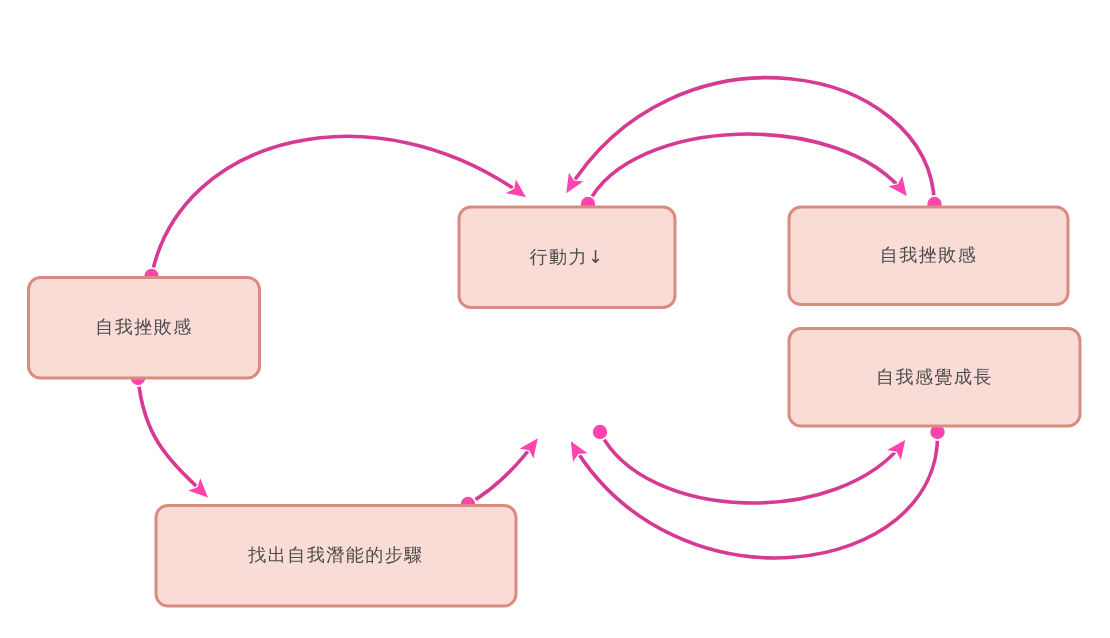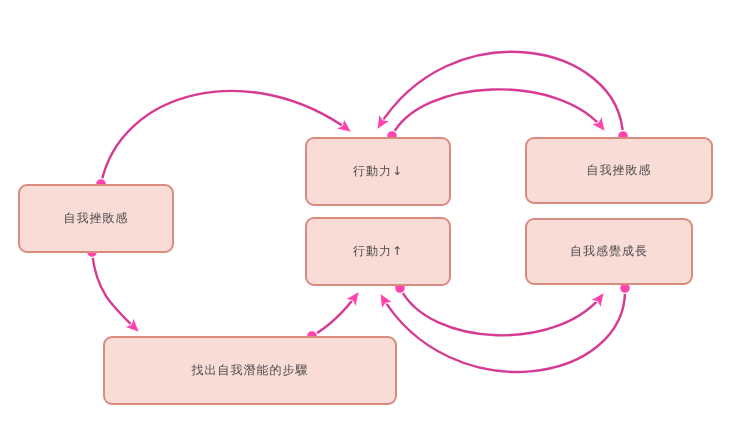--- a/index.html
+++ b/index.html
@@ -80,33 +80,30 @@
     <circle cx="400" cy="288" r="5.4" fill="#ff44b0" stroke="#ffffff" stroke-width="1.2"></circle>
 
     <path d="M625,288 C 628,384 450,412 381,295" fill="none" stroke="#d63a93" stroke-width="2.4" marker-end="url(#arrowhead)"></path>
     <circle cx="625" cy="288" r="5.4" fill="#ff44b0" stroke="#ffffff" stroke-width="1.2"></circle>
   </svg>
 
   <div class="node" style="left:18px; top:184px; width:156px; height:69px;">
     <span class="node-label">自我挫敗感</span>
   </div>
 
-  <div class="node" style="left:103px; top:336px; width:294px; height:69px;">
+  <div class="node" style="left:103px; top:336px; width:242px; height:69px;">
     <span class="node-label">找出自我潛能的步驟</span>
   </div>
 
   <div class="node" style="left:305px; top:137px; width:146px; height:69px;">
     <span class="node-label">行動力↓</span>
   </div>
 
-  <div class="node" style="left:305px; top:217px; width:146px; height:69px;">
-    <span class="node-label">行動力↑</span>
-  </div>
 
   <div class="node" style="left:525px; top:137px; width:188px; height:67px;">
     <span class="node-label">自我挫敗感</span>
   </div>
 
-  <div class="node" style="left:525px; top:218px; width:168px; height:67px;">
+  <div class="node" style="left:525px; top:218px; width:196px; height:67px;">
     <span class="node-label">自我感覺成長</span>
   </div>
 
 </div>
 
 </body></html>

